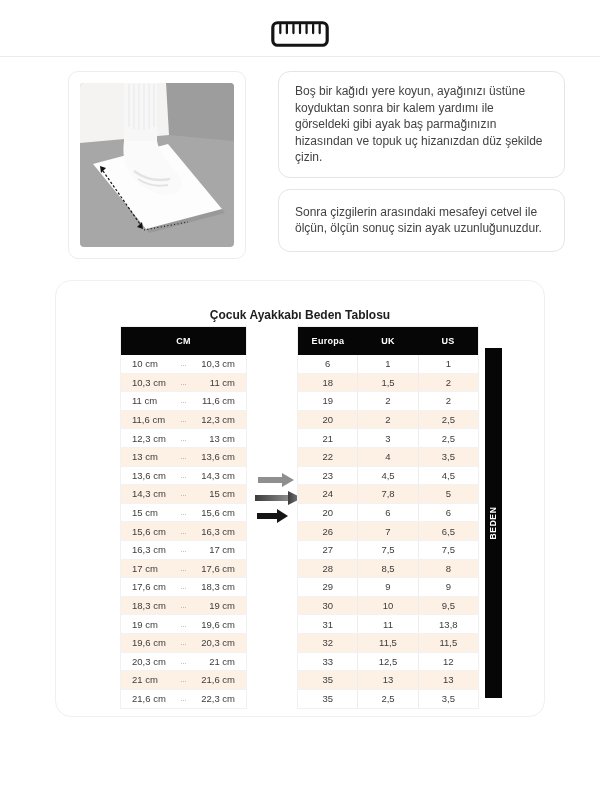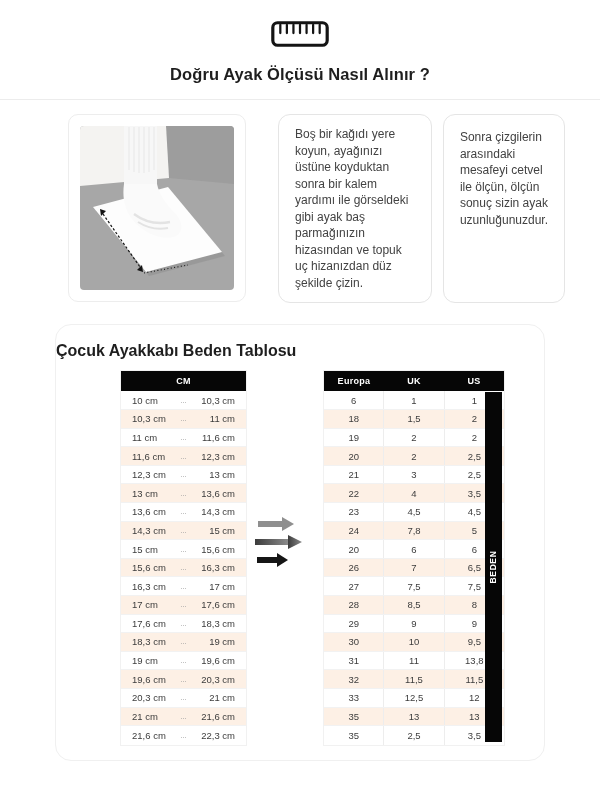--- a/index.html
+++ b/index.html
@@ -10,34 +10,34 @@
   header { text-align:center; padding-top:16px; }
   .ruler-wrap svg { width:60px; height:36px; display:inline-block; }
   .page-title { font-size:16.5px; font-weight:bold; color:#1e1e1e; margin:9px 0 15px; letter-spacing:.1px; }
   .divider { border:none; border-top:1px solid #ececec; margin:0; }
 
   
   .howto { display:flex; padding:14px 32px 0 68px; gap:32px; }
   .photo-card { width:178px; height:188px; border:1px solid #ededed; border-radius:10px;
                 padding:11px; box-sizing:border-box; flex-shrink:0; background:#fff; }
   .photo-card svg { width:100%; height:100%; border-radius:4px; display:block; }
-  .steps { width:287px; display:flex; gap:11px; }
+  .steps { width:287px; display:flex; flex-direction:column; gap:11px; }
   .step-box { border:1px solid #e5e5e5; border-radius:12px; padding:11px 16px;
               font-size:12px; line-height:1.38; color:#424242; background:#fff; }
   .step-box.second { padding-top:14px; padding-bottom:14px; }
 
   
   .size-card { width:490px; height:437px; margin:21px auto 0; border:1px solid #f0f0f0;
                border-radius:16px; position:relative; box-sizing:border-box; background:#fff; }
-  .size-title { text-align:left; font-size:16px; font-weight:bold; color:#1e1e1e; margin:0; padding-top:17px; }
+  .size-title { text-align:center; font-size:12px; font-weight:bold; color:#1e1e1e; margin:10px; padding-top:17px; }
 
   .tbl { position:absolute; top:45px; border:1px solid #f1f1f1; box-sizing:border-box; background:#fff; }
   .tbl-cm   { left:64px;  width:127px; }
-  .tbl-size { left:241px; width:182px;margin-left:26px; }
-  .thead { background:#060606; color:#fff; height:20px; display:flex; align-items:center;
+  .tbl-size { left:241px; width:182px; }
+  .thead { background:#060606; color:#fff; height:28px; display:flex; align-items:center;
            font-size:9px; font-weight:bold; letter-spacing:.3px; }
   .tbl-cm .thead { justify-content:center; }
   .tbl-size .thead span { flex:1; text-align:center; }
   .row { display:flex; height:18.6px; align-items:center; box-sizing:border-box;
          border-bottom:1px solid #f2f2f2; font-size:9.5px; color:#3c3c3c; background:#fff;justify-content:flex-end; }
   .row:last-child { border-bottom:none; }
   .row.alt { background:#fdf0e5; }
   .c-from { flex:1.2; padding-left:11px; text-align:left; }
   .c-sep  { width:18px; text-align:center; color:#9b9b9b; font-size:8px; }
   .c-to   { flex:1.2; padding-right:11px; text-align:right; }
@@ -63,21 +63,20 @@
           <line x1="11" y1="8.2" x2="11" y2="17"></line>
           <line x1="18" y1="8.2" x2="18" y2="17"></line>
           <line x1="25" y1="8.2" x2="25" y2="17"></line>
           <line x1="32" y1="8.2" x2="32" y2="17"></line>
           <line x1="39" y1="8.2" x2="39" y2="17"></line>
           <line x1="46" y1="8.2" x2="46" y2="17"></line>
           <line x1="53" y1="8.2" x2="53" y2="17"></line>
         </g>
       </svg>
     </div>
-    <h1 class="page-title">Doğru Ayak Ölçüsü Nasıl Alınır ?</h1>
   </header>
 
   <hr class="divider">
 
   <section class="howto">
 
     <div class="photo-card">
       <svg viewBox="0 0 154 164" aria-hidden="true">
 
         <rect x="0" y="0" width="154" height="164" fill="#a7a7a7"></rect>

